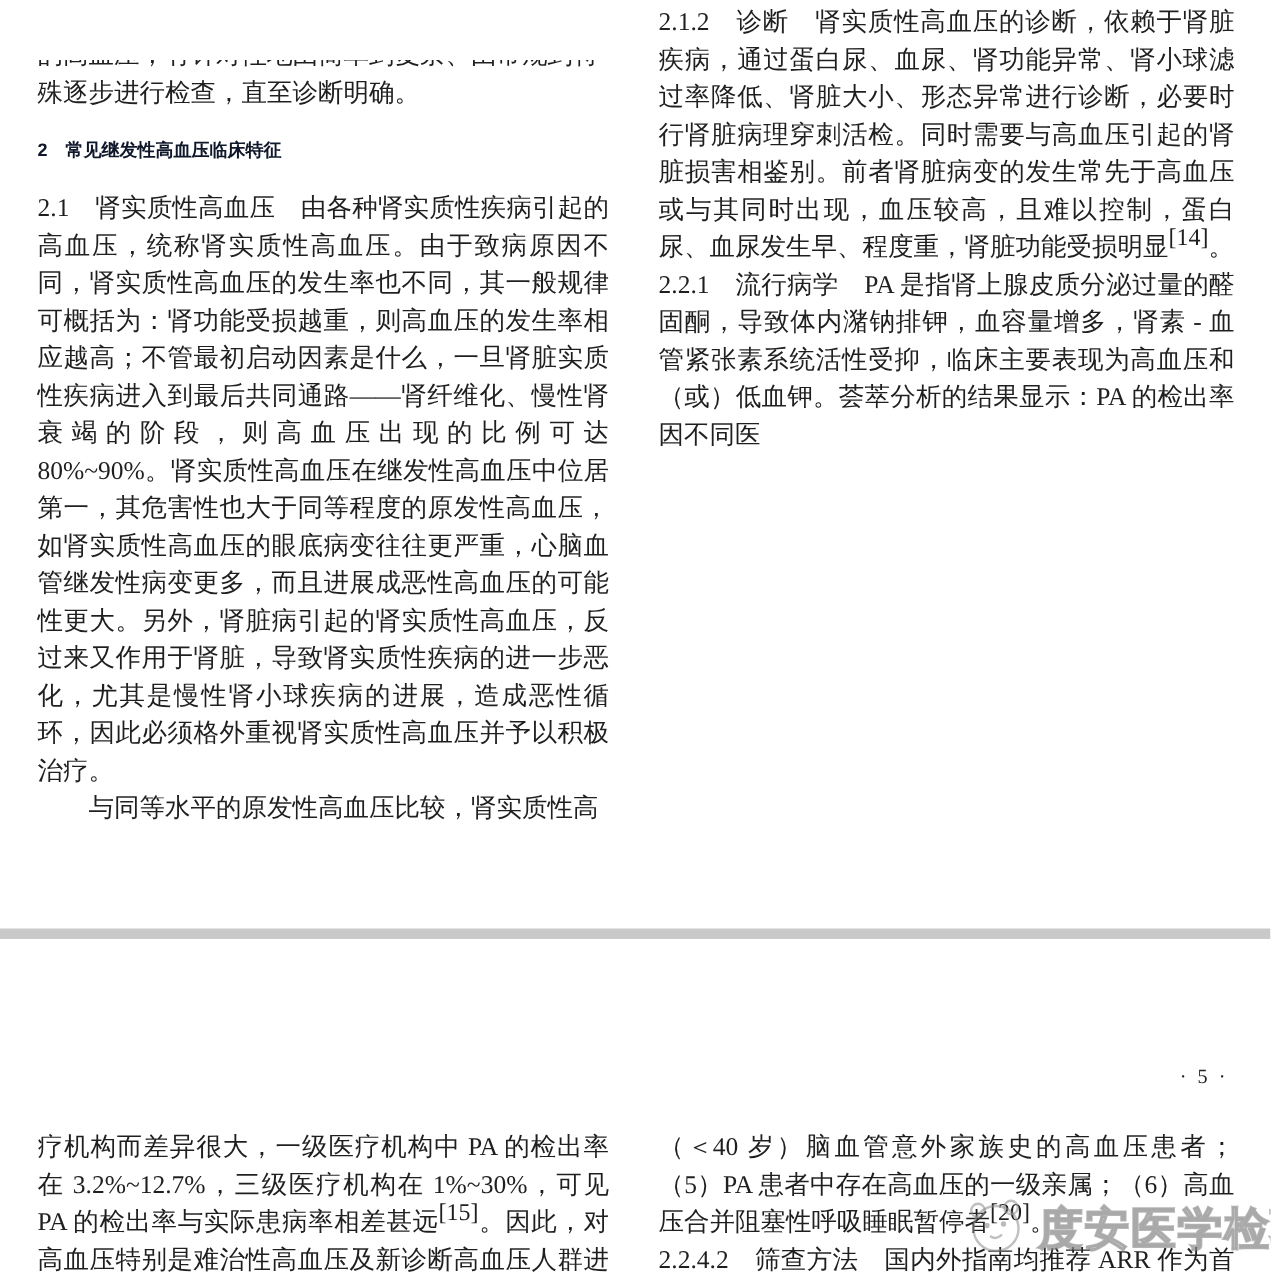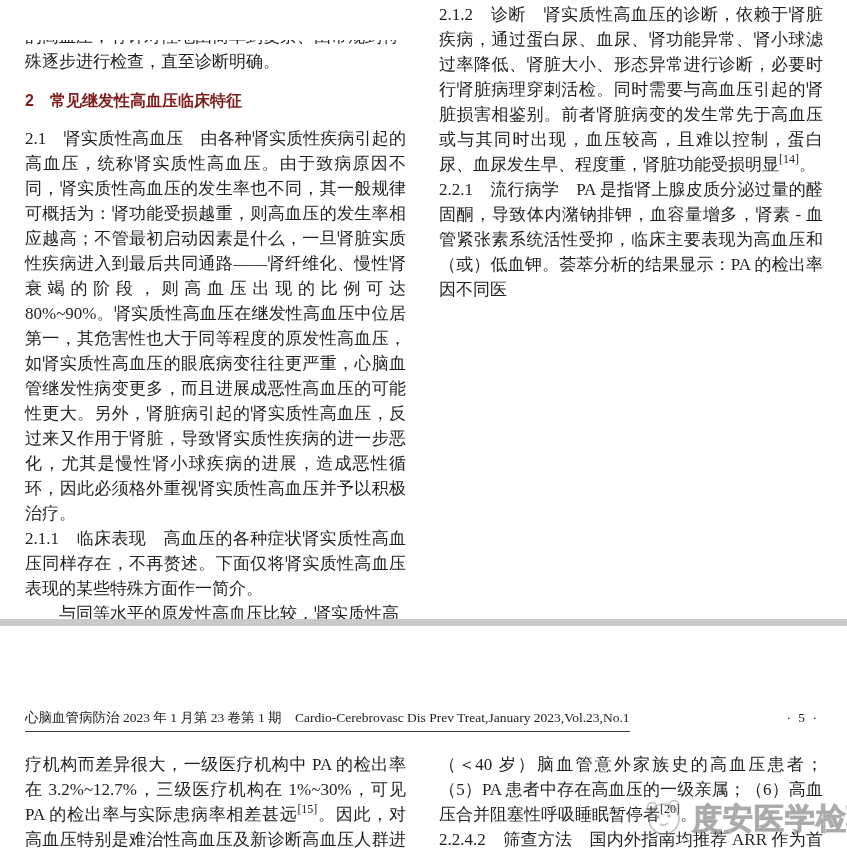--- a/index.html
+++ b/index.html
@@ -25,28 +25,28 @@
     overflow:hidden;
   }
   .clipped-line span{
     display:block;
     margin-top:-16px;
     line-height:25px;
   }
   .section-heading{
     font-family:"Liberation Sans","DejaVu Sans",sans-serif;
     font-weight:bold;
-    font-size:16px;
+    font-size:12px;
     margin:14px 0 13px 0 !important;
     text-align:left;
-    color:#7f1d1d;
+    color:#0f172a;
   }
   .indent{ text-indent:2em; }
   sup.ref{
-    font-size:12px;
+    font-size:16px;
     line-height:0;
     vertical-align:super;
     font-family:Liberation Serif, serif;
   }
   .page-divider{
     position:absolute;
     left:0;top:619px;
     width:847px;height:7px;
     background:#c9c9c9;
   }
@@ -97,41 +97,39 @@
     <div class="clipped-line">
       <span>的高血压，有针对性地由简单到复杂、由常规到特</span>
     </div>
 
     <p>殊逐步进行检查，直至诊断明确。</p>
 
     <p class="section-heading">2　常见继发性高血压临床特征</p>
 
     <p>2.1　肾实质性高血压　由各种肾实质性疾病引起的高血压，统称肾实质性高血压。由于致病原因不同，肾实质性高血压的发生率也不同，其一般规律可概括为：肾功能受损越重，则高血压的发生率相应越高；不管最初启动因素是什么，一旦肾脏实质性疾病进入到最后共同通路——肾纤维化、慢性肾衰竭的阶段，则高血压出现的比例可达 80%~90%。肾实质性高血压在继发性高血压中位居第一，其危害性也大于同等程度的原发性高血压，如肾实质性高血压的眼底病变往往更严重，心脑血管继发性病变更多，而且进展成恶性高血压的可能性更大。另外，肾脏病引起的肾实质性高血压，反过来又作用于肾脏，导致肾实质性疾病的进一步恶化，尤其是慢性肾小球疾病的进展，造成恶性循环，因此必须格外重视肾实质性高血压并予以积极治疗。</p>
 
-    <p>2.1.1　临床表现　高血压的各种症状肾实质性高血压同样存在，不再赘述。下面仅将肾实质性高血压表现的某些特殊方面作一简介。</p>
 
     <p class="indent">与同等水平的原发性高血压比较，肾实质性高</p>
   </div>
 
   <div class="col" style="left:439px; top:2px; width:384px;">
 
 
     <p>2.1.2　诊断　肾实质性高血压的诊断，依赖于肾脏疾病，通过蛋白尿、血尿、肾功能异常、肾小球滤过率降低、肾脏大小、形态异常进行诊断，必要时行肾脏病理穿刺活检。同时需要与高血压引起的肾脏损害相鉴别。前者肾脏病变的发生常先于高血压或与其同时出现，血压较高，且难以控制，蛋白尿、血尿发生早、程度重，肾脏功能受损明显<sup class="ref">[14]</sup>。</p>
 
 
     <p>2.2.1　流行病学　PA 是指肾上腺皮质分泌过量的醛固酮，导致体内潴钠排钾，血容量增多，肾素 - 血管紧张素系统活性受抑，临床主要表现为高血压和（或）低血钾。荟萃分析的结果显示：PA 的检出率因不同医</p>
   </div>
 </div>
 
 <div class="page-divider"></div>
 
 <div>
 
   <div class="running-head">
-    <span class="head-text">心脑血管病防治 2023 年 1 月第 23 卷第 1 期　Cardio-Cerebrovasc Dis Prev Treat,January 2023,Vol.23,No.1</span>
     <span class="page-no">· 5 ·</span>
   </div>
 
   <div class="col" style="left:25px; top:752px; width:381px;">
     <p>疗机构而差异很大，一级医疗机构中 PA 的检出率在 3.2%~12.7%，三级医疗机构在 1%~30%，可见 PA 的检出率与实际患病率相差甚远<sup class="ref">[15]</sup>。因此，对高血压特别是难治性高血压及新诊断高血压人群进行 PA 的</p>
   </div>
 
   <div class="col" style="left:439px; top:752px; width:384px;">
     <p>（＜40 岁）脑血管意外家族史的高血压患者；（5）PA 患者中存在高血压的一级亲属；（6）高血压合并阻塞性呼吸睡眠暂停者<sup class="ref">[20]</sup>。</p>
     <p>2.2.4.2　筛查方法　国内外指南均推荐 ARR 作为首选</p>

